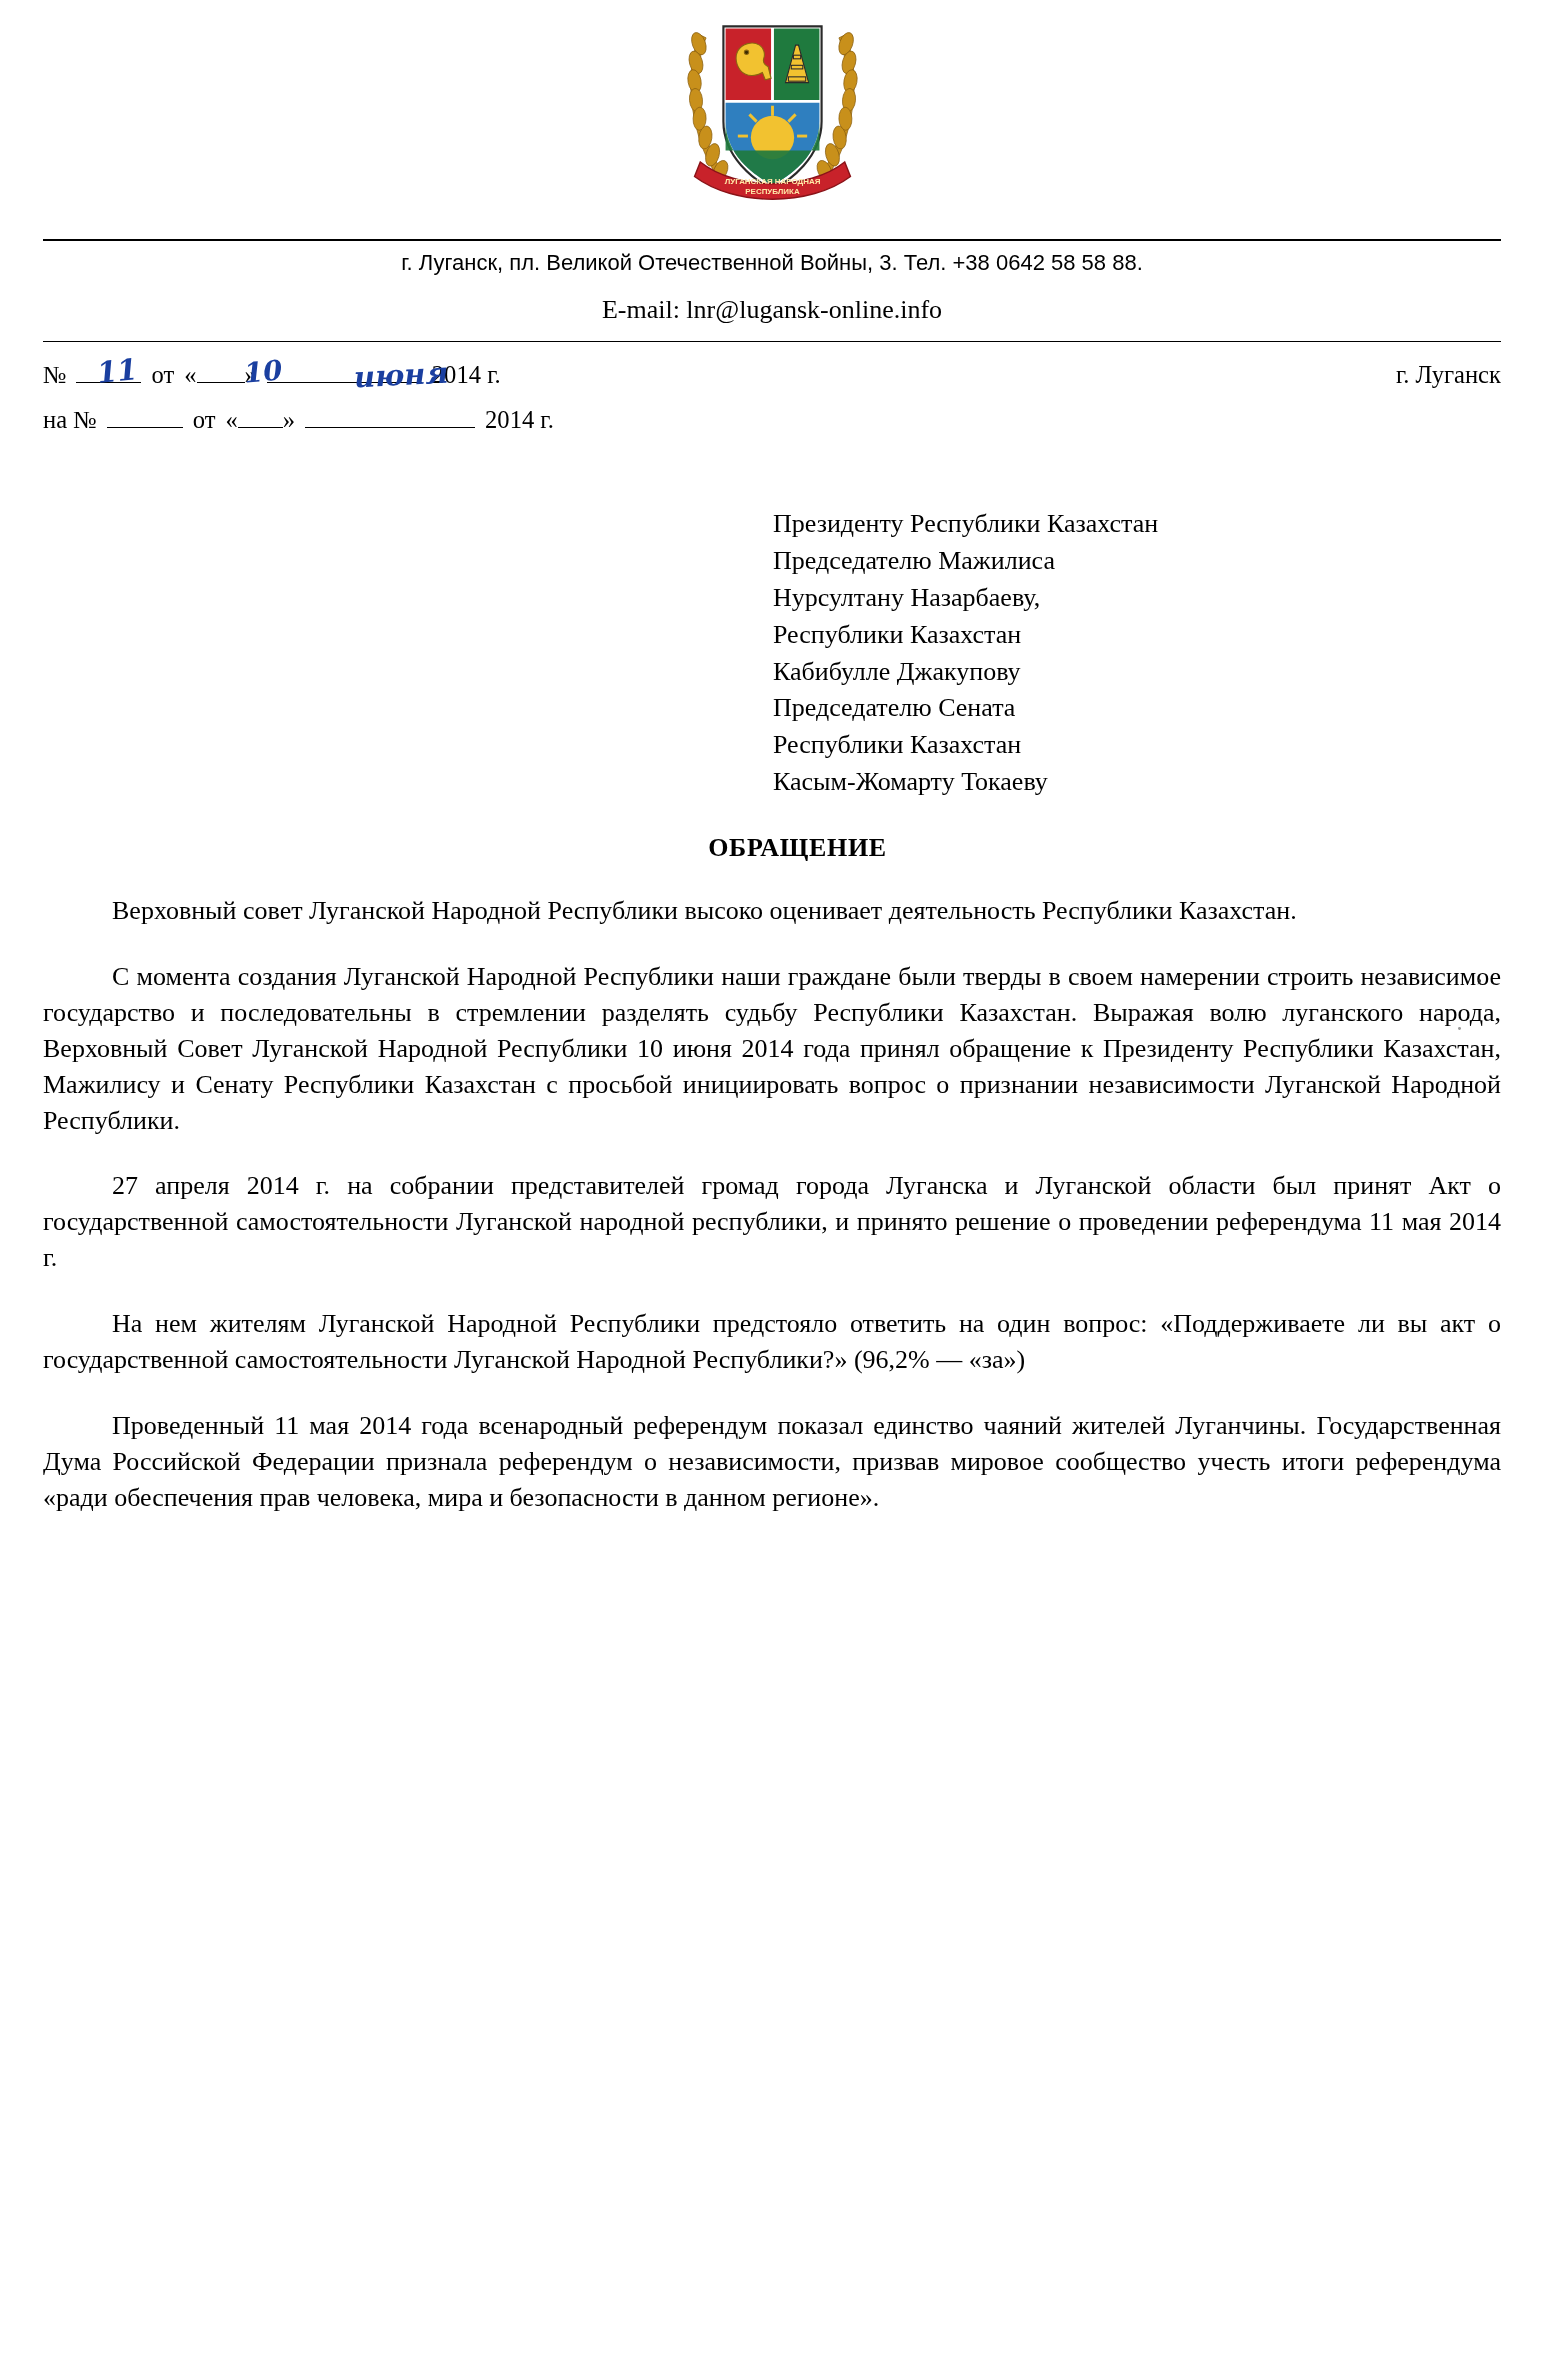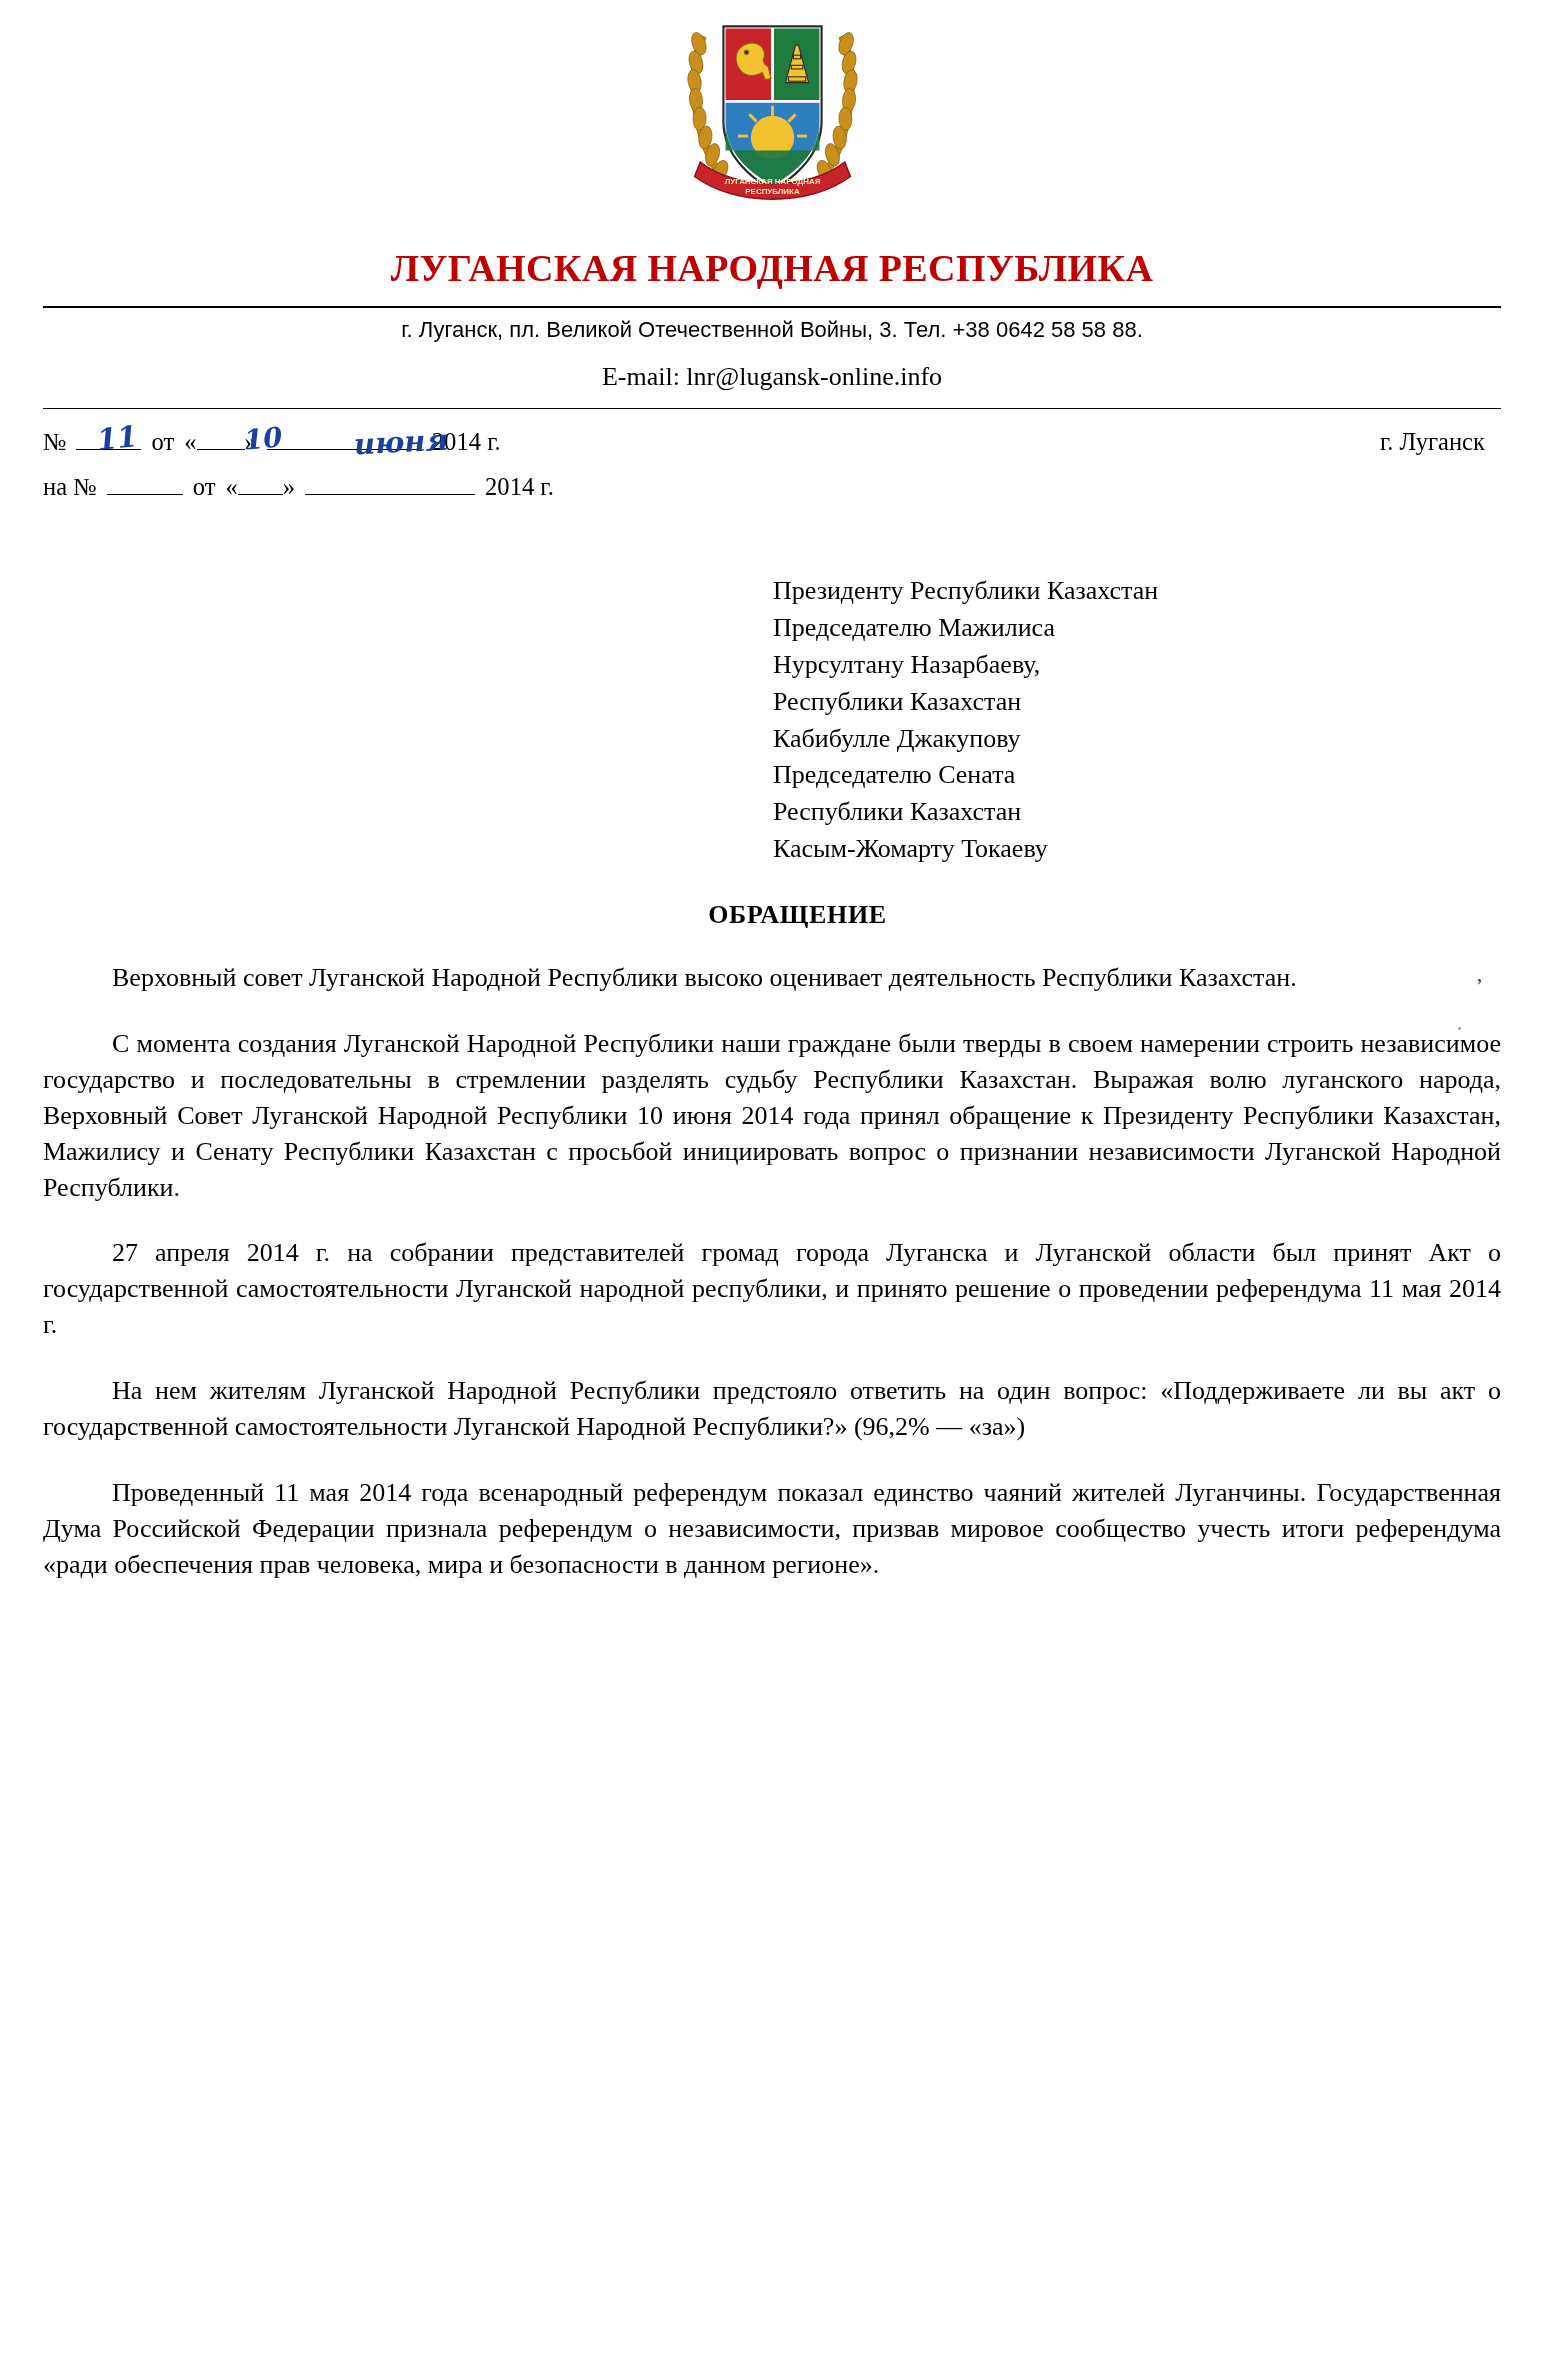--- a/index.html
+++ b/index.html
@@ -86,21 +86,21 @@
   }
   .b-num   { width: 65px; }
   .b-day   { width: 48px; }
   .b-month { width: 155px; }
   .b-num2  { width: 76px; }
   .b-day2  { width: 45px; }
   .b-month2{ width: 170px; }
   .sp { display:inline-block; width: 10px; }
   .city {
     position: absolute;
-    right: 16px;
+    right: 0;
     top: 2.9px;
     font-size: 24.6px;
   }
   
   .hand {
     position: absolute;
     color: #1a3fa0;
     font-family: "DejaVu Serif", serif;
     font-style: italic;
     font-weight: bold;
@@ -219,21 +219,20 @@
           <rect x="189" y="58" width="10" height="5"></rect>
         </g>
 
         <path d="M60 206 C110 246 210 246 260 206 L268 226 C212 268 108 268 52 226 Z" fill="#c8222a" stroke="#8a1318" stroke-width="2"></path>
         <text x="160" y="236" font-size="11" fill="#ffe9a8" text-anchor="middle" font-family="Liberation Sans, sans-serif" font-weight="bold">ЛУГАНСКАЯ НАРОДНАЯ</text>
         <text x="160" y="250" font-size="11" fill="#ffe9a8" text-anchor="middle" font-family="Liberation Sans, sans-serif" font-weight="bold">РЕСПУБЛИКА</text>
       </svg>
     </div>
   </div>
 
-  <div class="republic-title">ЛУГАНСКАЯ НАРОДНАЯ РЕСПУБЛИКА</div>
 
   <hr class="rule">
 
   <div class="addr-line">г. Луганск, пл. Великой Отечественной Войны, 3. Тел. +38 0642 58 58 88.</div>
   <div class="email-line">E-mail: lnr@lugansk-online.info</div>
 
   <hr class="rule thin">
 
   <div class="ref-block">
 

